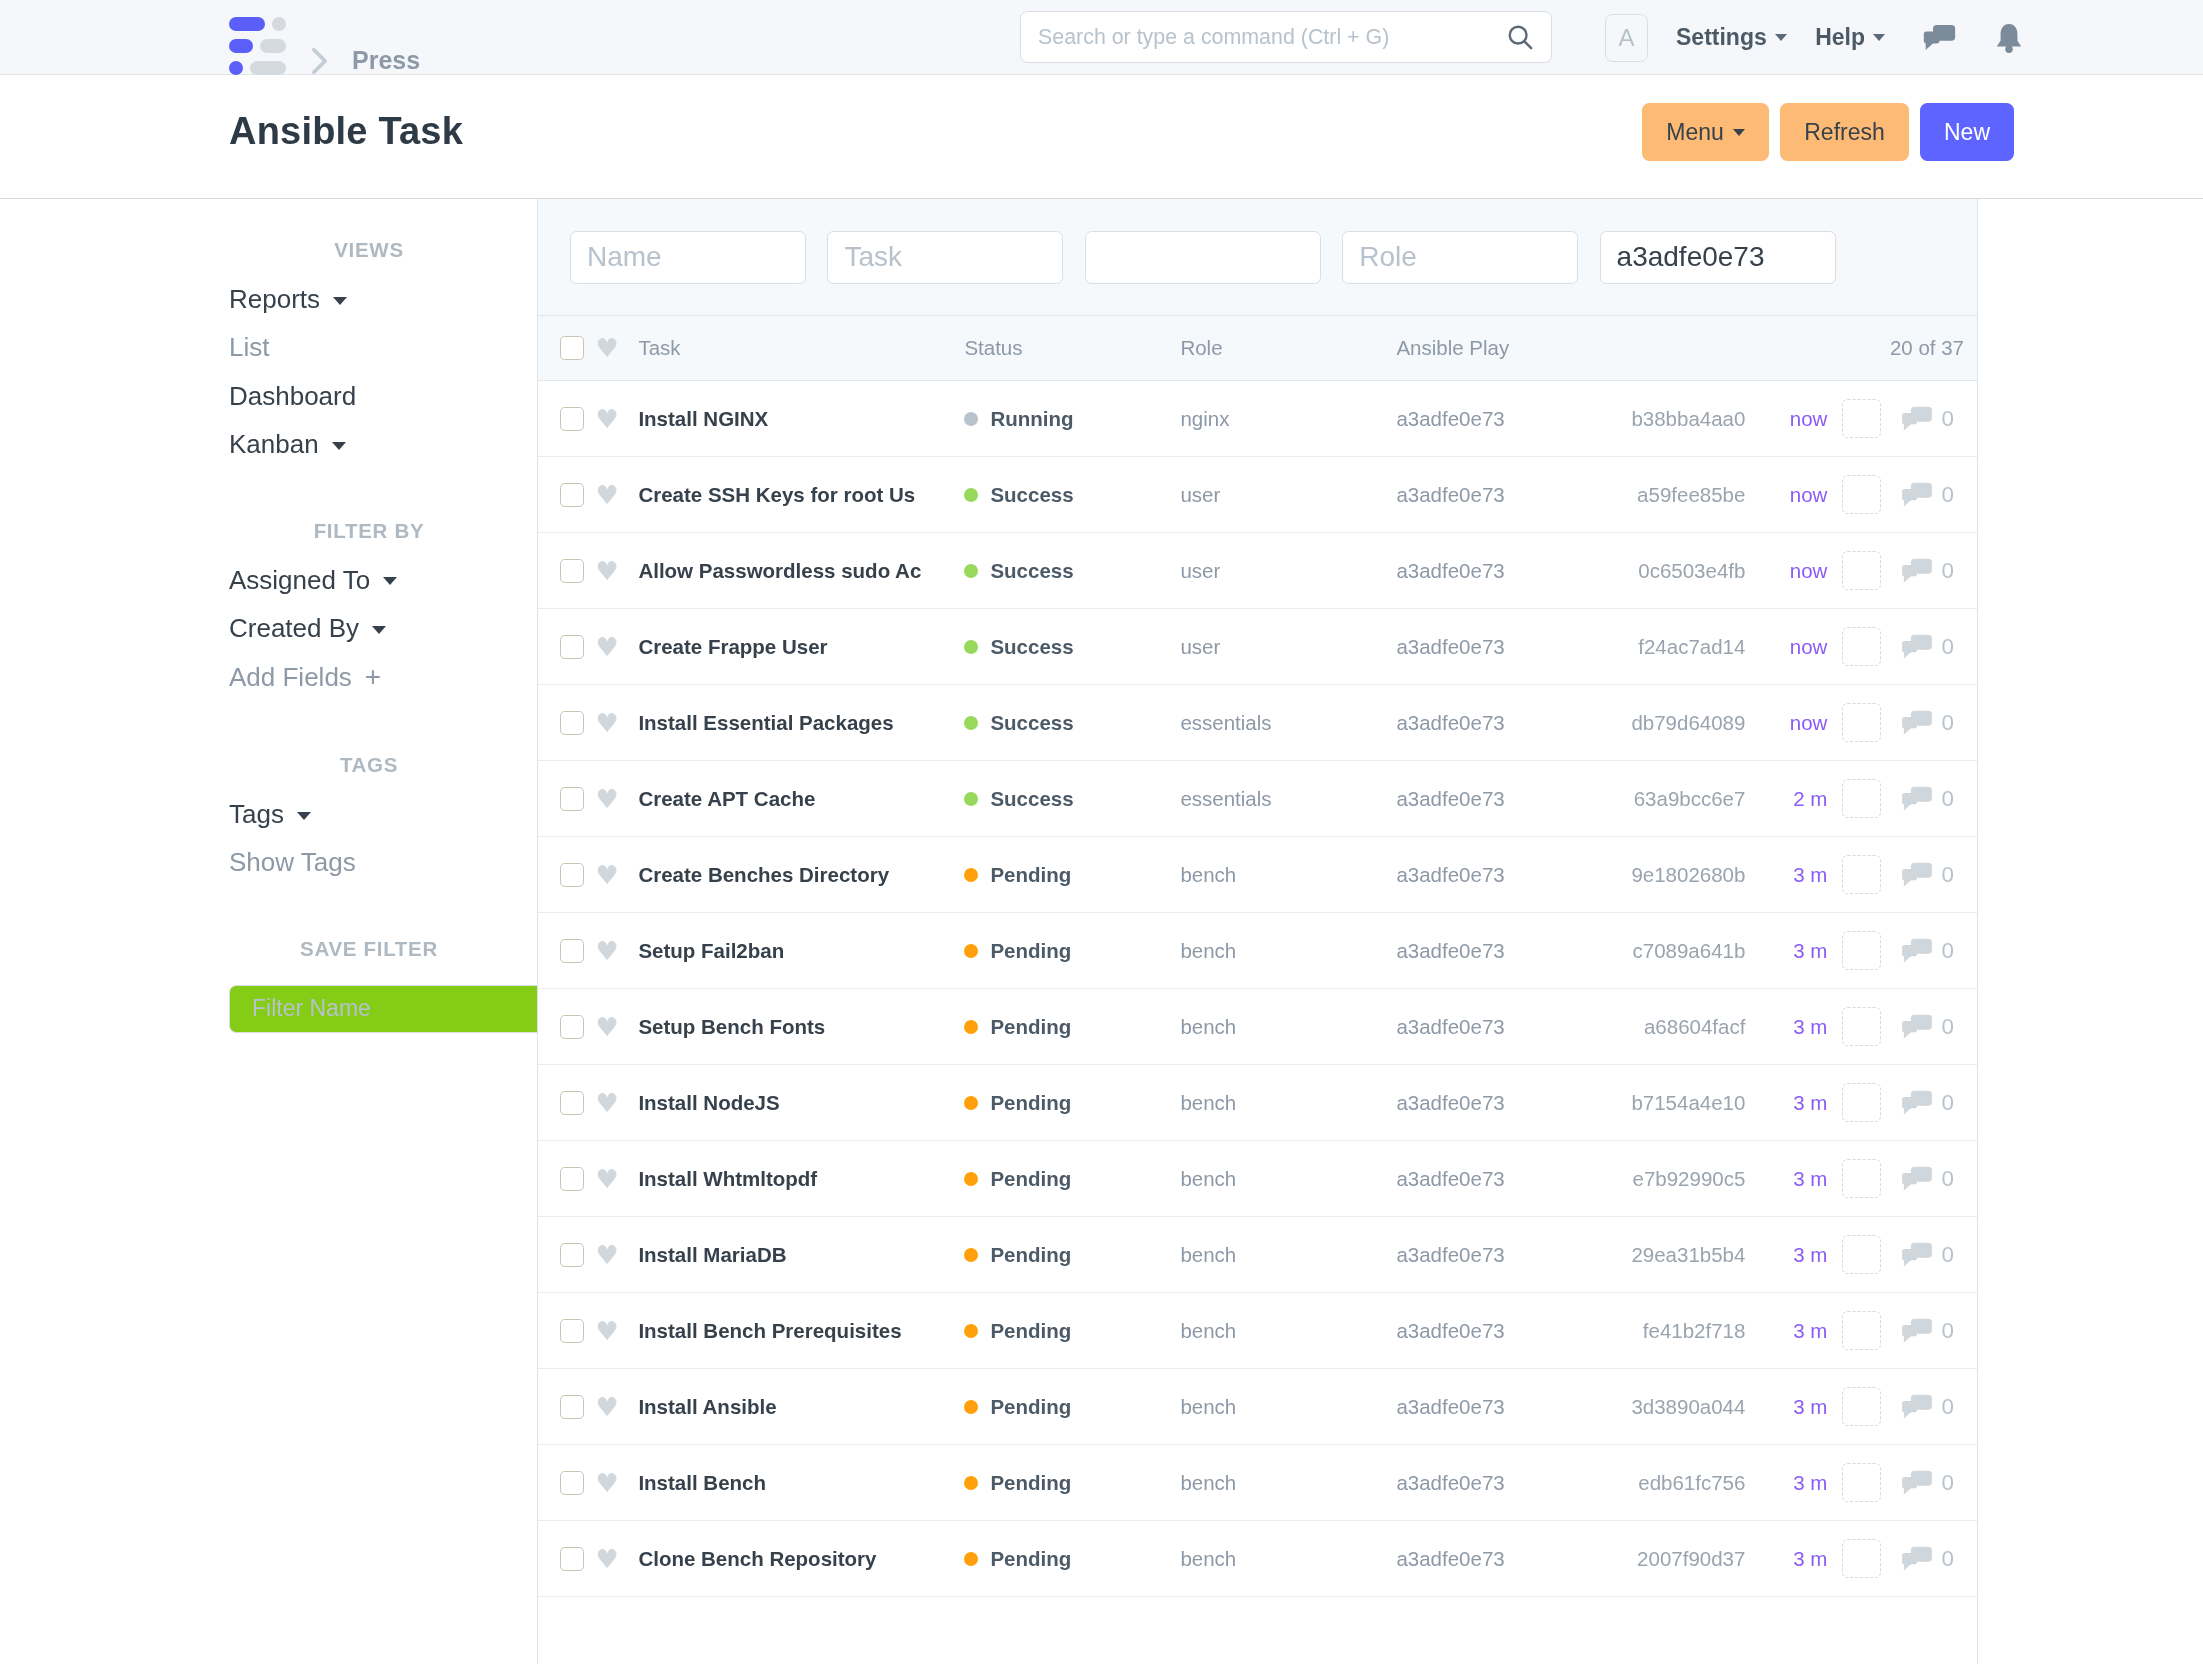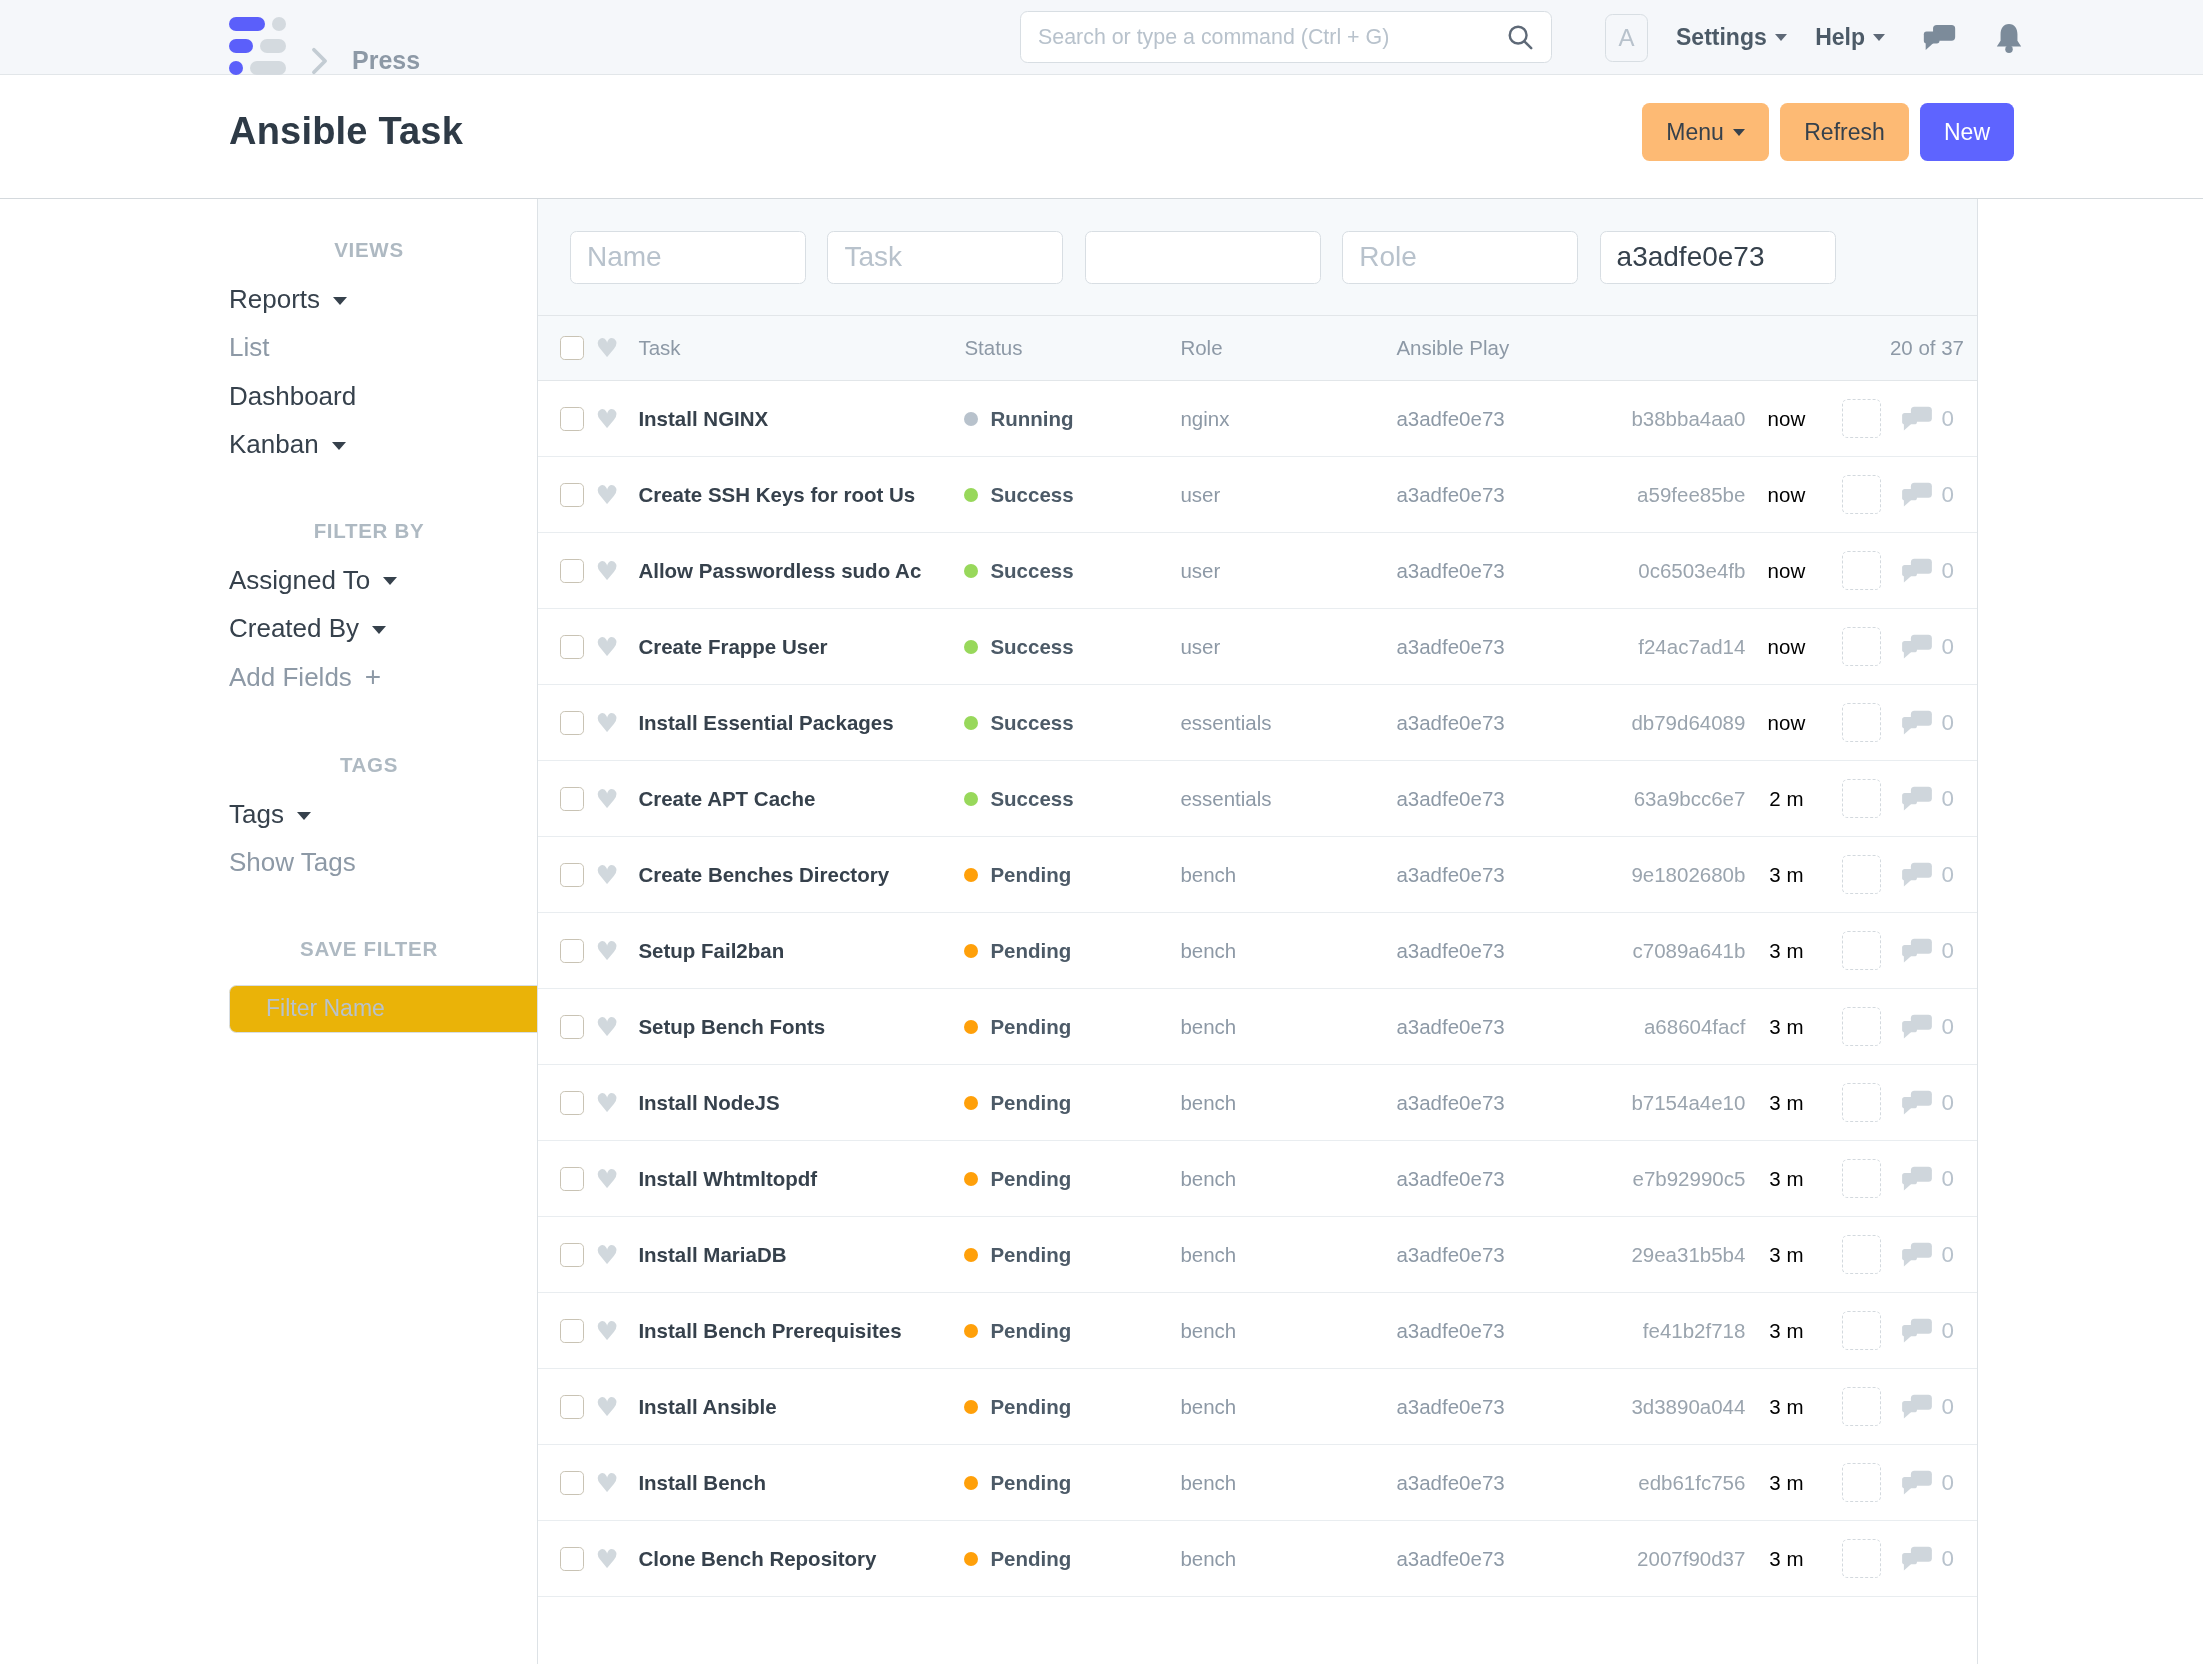--- a/index.html
+++ b/index.html
@@ -66,21 +66,21 @@
   .side-heading {
     font-size: 20.5px; color: #aeb9c2; letter-spacing: 0.7px; margin-bottom: 24px; font-weight: 700; text-align: center;
   }
   .side-item { display: flex; align-items: center; gap: 13px; font-size: 26px; color: #36414c; margin-bottom: 22.4px; cursor: pointer; line-height: 1; }
   .side-item.muted { color: #8d99a6; }
   .side-item .caret-down { border-top-color: #36414c; border-left-width: 7.5px; border-right-width: 7.5px; border-top-width: 8.4px; margin-top: 3.7px;}
   .side-gap { height: 39px; }
   .plus-glyph { font-size: 28px; color: #8d99a6; line-height: 1; }
   .filter-name-input {
     width: 324px; height: 48px; border: 1.9px solid #d8dee3; border-radius: 7.5px;
-    font-size: 23px; color: #36414c; padding: 0 36px; font-family: inherit; outline: none; background: #eab308;
+    font-size: 23px; color: #36414c; padding: 0 22px; font-family: inherit; outline: none; background: #84cc16;
   }
   .filter-name-input::placeholder { color: #b8c2cc; }
 
   
   .panel {
     position: absolute; left: 537px; top: 0; width: 1441px; height: 1465px;
     border-left: 0.9px solid #dde2e6; border-right: 0.9px solid #dde2e6; background: #fff;
   }
   .filter-inputs-row {
     height: 117px; background: #f6f9fb; border-bottom: 0.9px solid #e2e6e9;
@@ -115,21 +115,21 @@
   .heart-icon { font-family: "DejaVu Sans", sans-serif; color: #d1d8dd; font-size: 26px; line-height: 1; cursor: pointer; }
   .heart-icon::before { content: "\2665"; }
   .col-task { width: 326px; flex: none; white-space: nowrap; overflow: hidden; }
   .task-link { font-size: 20.5px; font-weight: 700; color: #36414c; cursor: pointer; }
   .col-status { width: 216px; flex: none; display: flex; align-items: center; gap: 12px; }
   .status-dot { width: 14px; height: 14px; border-radius: 50%; flex: none; }
   .status-label { font-size: 20.5px; font-weight: 700; color: #4c5a67; }
   .col-role { width: 216px; flex: none; font-size: 20.5px; color: #8d99a6; }
   .col-play { width: 166px; flex: none; font-size: 20.5px; color: #8d99a6; }
   .col-commit { width: 183px; flex: none; text-align: right; font-size: 20.5px; color: #9aa4ae; }
-  .col-time { width: 82px; flex: none; text-align: center; font-size: 20.5px; color: #000000; }
+  .col-time { width: 82px; flex: none; text-align: right; font-size: 20.5px; color: #8b5cf6; }
   .col-assign { margin-left: 15px; flex: none; }
   .assign-box { width: 39px; height: 39px; border: 1.9px dashed #d3d9de; border-radius: 5.6px; cursor: pointer; }
   .col-comment { margin-left: 18.6px; flex: none; display: flex; align-items: center; gap: 7.5px; }
   .comment-count { font-size: 22.4px; color: #b8c2cc; }
   .hdr-count { flex: 1; text-align: right; margin-right: 13px; font-size: 20.5px; color: #8d99a6; }
   .hdr-label { font-size: 20.5px; color: #8d99a6; }
 </style>
 </head>
 <body>
 

